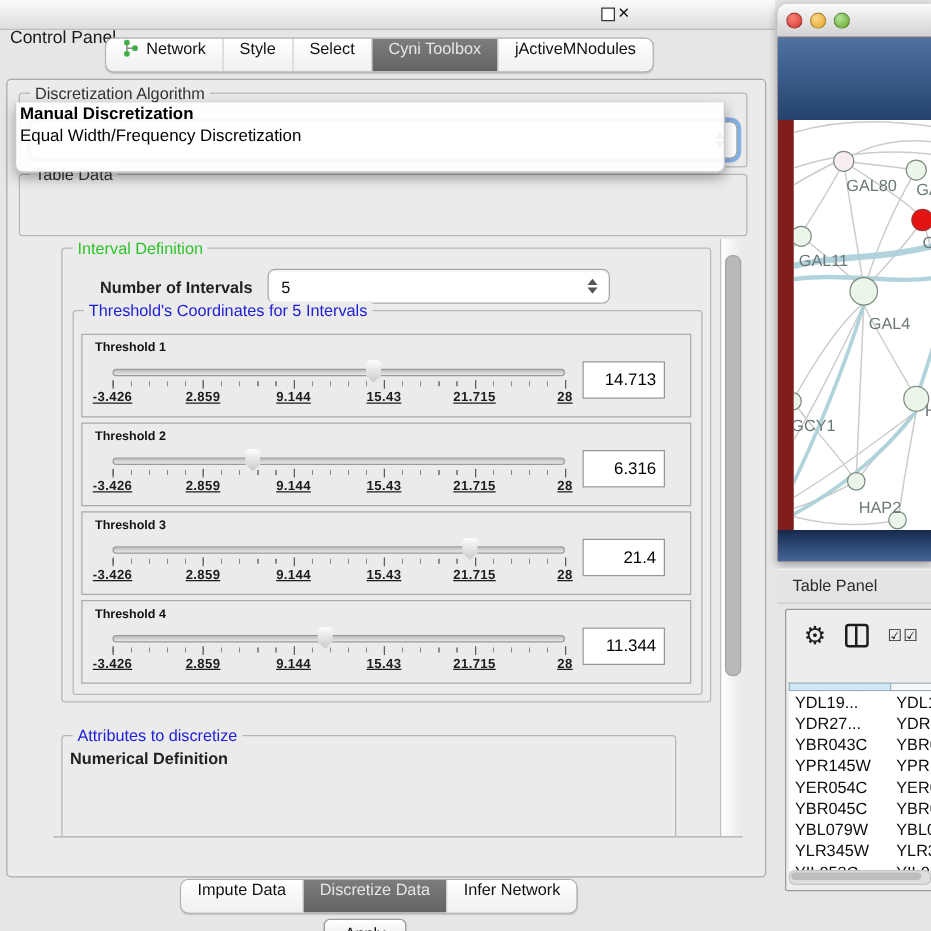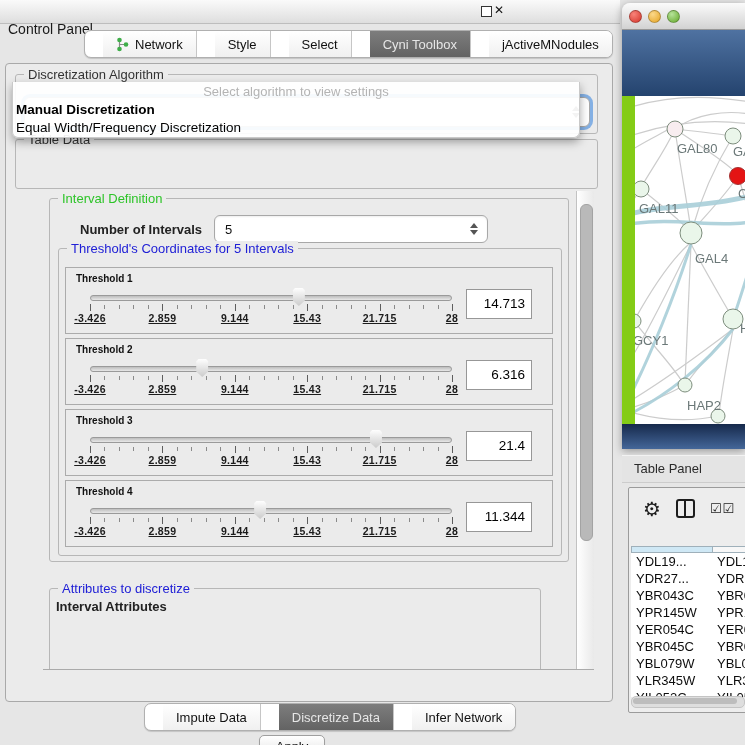--- a/index.html
+++ b/index.html
@@ -10,22 +10,22 @@
 
   
   .cp-titlebar{left:0;top:0;width:620px;height:23px;
     background:linear-gradient(#fafafa,#dedede);border-bottom:1px solid #bdbdbd;}
   .cp-title{position:absolute;left:8px;top:21px;font-size:14px;color:#1a1a1a;}
   .cp-float{position:absolute;left:481px;top:6px;width:9px;height:9px;border:1.5px solid #333;background:#fff;}
   .cp-close{position:absolute;left:494px;top:3px;font-size:12px;font-weight:bold;color:#111;}
 
   .tabbar{display:flex;height:26px;border:1px solid #b0b0b0;border-radius:7px;
     overflow:hidden;background:#fff;box-shadow:0 1px 1px rgba(0,0,0,.15);}
-  .tab{display:flex;align-items:center;gap:6px;padding:11px 13px;font-size:13px;color:#111;
-    background:linear-gradient(#ffffff,#f0f0f0);border-right:1px solid #c6c6c6;white-space:nowrap;margin-left:18px;}
+  .tab{display:flex;gap:6px;padding:0 13px;font-size:13px;color:#111;
+    background:linear-gradient(#ffffff,#f0f0f0);border-right:1px solid #c6c6c6;white-space:nowrap;}
   .tab:last-child{border-right:none;}
   .tab.selected{background:linear-gradient(#7d7d7d,#636363);color:#e6e6e6;}
 
   .outer-panel{left:5px;top:63px;width:606px;height:637px;background:#ebebeb;
     border:1px solid #a9a9a9;border-radius:4px;}
 
   .groupbox{position:absolute;border:1px solid #b7b7b7;border-radius:3px;}
   .group-title{position:absolute;top:-8px;left:8px;background:#ebebeb;padding:0 4px;
     font-size:13px;white-space:nowrap;}
   .gt-green{color:#2dc428;}
@@ -95,21 +95,21 @@
 
   
   .mac-window{left:622px;top:3px;width:123px;height:446px;border-radius:8px 0 0 0;overflow:hidden;
     box-shadow:0 2px 8px rgba(0,0,0,.35);}
   .mac-titlebar{height:26px;background:linear-gradient(#fbfbfb,#d2d2d2);border-bottom:1px solid #979797;
     display:flex;align-items:center;padding-left:7px;gap:6px;}
   .light{width:13px;height:13px;border-radius:50%;border:1px solid rgba(0,0,0,.25);box-sizing:border-box;}
   .light.red{background:radial-gradient(circle at 35% 30%,#f98379,#d4362b);}
   .light.yellow{background:radial-gradient(circle at 35% 30%,#fbd88a,#e5a423);}
   .light.green{background:radial-gradient(circle at 35% 30%,#b6e39a,#64a829);}
-  .mac-content{position:relative;height:420px;background:#84cc16;}
+  .mac-content{position:relative;height:420px;background:#7f1d1d;}
   .band-top{position:absolute;left:0;top:0;right:0;height:66px;background:linear-gradient(#4f72a1,#24436e);}
   .band-bottom{position:absolute;left:0;top:394px;right:0;height:26px;background:linear-gradient(#16294b,#46699c);}
   .net-canvas{position:absolute;left:13px;top:66px;width:110px;height:328px;background:#fff;overflow:hidden;}
   .net-canvas svg{display:block;}
   .net-label{fill:#6b7878;font-size:13px;font-family:"Liberation Sans",sans-serif;}
 
   
   .tp-bar{left:622px;top:455px;width:123px;height:26px;background:#e4e4e4;
     border-top:1px solid #f2f2f2;border-bottom:1px solid #cccccc;}
   .tp-title{position:absolute;left:12px;top:5px;font-size:13px;color:#2b2b2b;}
@@ -314,33 +314,32 @@
       </div>
       <div class="t-value">11.344</div>
     </div>
   </div>
 </div>
       </div>
     </div>
 
     <div class="groupbox attr-group">
       <span class="group-title gt-blue">Attributes to discretize</span>
-      <span class="attr-title-bold">Interval Attributes</span>
+      <span class="attr-title-bold">Numerical Definition</span>
     </div>
 
     <div class="vscroll">
       <div class="thumb"></div>
     </div>
   </div>
 
   <div class="abs apply-btn">Apply</div>
 </div>
 
 <div class="abs popup">
-  <div class="prompt">Select algorithm to view settings</div>
   <div class="opt bold">Manual Discretization</div>
   <div class="opt">Equal Width/Frequency Discretization</div>
 </div>
 
 <div class="abs tabbar" style="left:144px;top:703px;">
   <div class="tab">
       <span>Impute Data</span>
     </div>
   <div class="tab selected">
       <span>Discretize Data</span>

